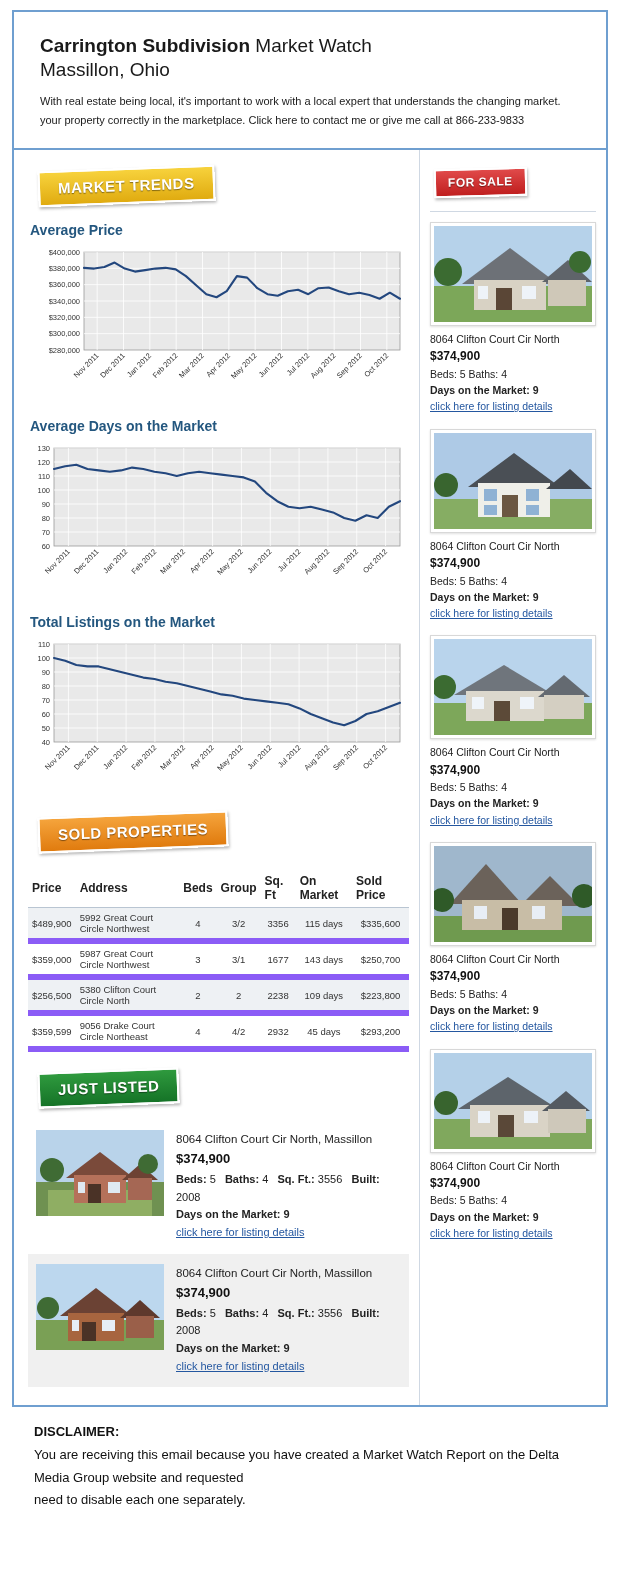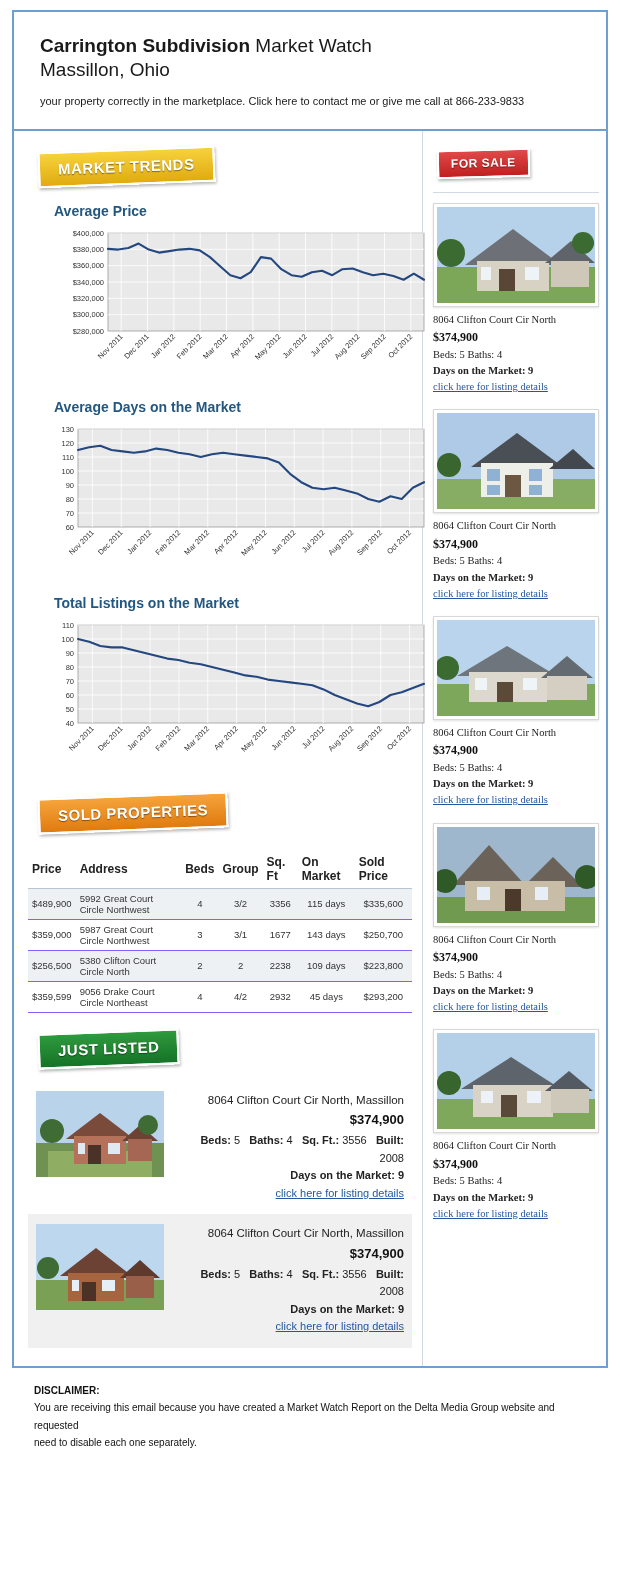--- a/index.html
+++ b/index.html
@@ -75,96 +75,97 @@
     background: linear-gradient(#e04a4a,#c01f1f);
     font-size: 12px; padding: 5px 12px 6px 12px; margin-left: 4px;
     transform: rotate(-1.5deg);
   }
   .sec-title {
     font-size: 14px;
     color: #24577f;
     font-weight: bold;
     margin: 4px 0 8px 2px;
   }
-  .chart-block { margin-bottom: 22px; margin-left: 24px; }
+  .chart-block { margin-bottom: 22px; }
   .chart-wrap { position: relative; }
   svg { display:block; }
   
   table.sold {
     width: 100%;
     border-collapse: collapse;
     font-size: 9.5px;
     margin-top: 6px;
   }
   table.sold th {
     text-align: left;
     font-size: 12px;
     font-weight: bold;
     color: #222;
     padding: 4px 4px 5px 4px;
     border-bottom: 1px solid #b9c5d2;
   }
   table.sold td {
     padding: 4px 4px;
     color: #333;
-    border-bottom: 1px solid #8b5cf6;
+    border-bottom: 6px solid #8b5cf6;
   }
   table.sold tr.alt td { background: #eef1f4; }
   td.num, th.num { text-align: center; }
   
   .listing {
     display: flex;
     gap: 12px;
     padding: 10px 8px 12px 8px;
   }
   .listing.alt { background: #f0f0f0; }
   .listing .thumb { flex: 0 0 128px; }
-  .listing .info { font-size: 11px; line-height: 1.6; color:#222;text-align:right; }
+  .listing .info { font-size: 11px; line-height: 1.6; color:#222; }
   .listing .addr { font-size: 11.5px; }
   .listing .price { font-size: 13px; font-weight: bold; color:#111; margin:1px 0 1px 0;}
   .listing .specs b { font-weight: bold; }
   .listing .dom { font-weight: bold; }
   .listing a { color:#2457a0; text-decoration: underline; font-size: 11px; }
   
-  .fs-card { margin-bottom: 14px; font-family: Liberation Serif, serif; }
+  .fs-card { margin-bottom: 14px; }
   .fs-card .photo-box {
     border: 1px solid #d8d8d8;
     padding: 3px;
     background: #fff;
     box-shadow: 0 1px 2px rgba(0,0,0,.12);
   }
   .fs-card .meta { font-size: 10.5px; line-height: 1.55; margin-top: 5px; color:#222; }
   .fs-card .meta .price { font-weight: bold; font-size: 12px; color:#111; }
   .fs-card .meta .dom { font-weight: bold; }
   .fs-card .meta a { color:#2457a0; text-decoration: underline; }
   .fs-rule { border:0; border-top:1px solid #cfd8e3; margin: 0 0 10px 0; }
   
   .disclaimer {
     padding: 14px 18px 18px 22px;
-    font-size: 10px;
+    font-size: 13px;
     line-height: 1.75;
     color: #111;
   }
   .disclaimer .dt { font-weight: bold; }
   .disclaimer a { color:#2457a0; }
   .axis-label { font-size: 7.5px; fill:#333; font-family:"Liberation Sans", sans-serif; }
   .tick-x { font-size: 7.5px; fill:#333; font-family:"Liberation Sans", sans-serif; }
 </style>
 </head>
 <body>
 
 <div class="page">
   <div class="frame">
 
     <div class="header">
       <h1 class="title">
         <b>Carrington Subdivision</b><span> Market Watch</span>
         <span class="line2">Massillon, Ohio</span>
       </h1>
       <div class="intro">
+        <div>With real estate being local, it's important to work with a local expert that understands the changing market.</div>
         <div>your property correctly in the marketplace. Click here to contact me or give me call at 866-233-9833</div>
       </div>
     </div>
 
     <div class="body">
 
       <div class="left">
 
         <div class="ribbon yellow">MARKET TRENDS</div>
 

